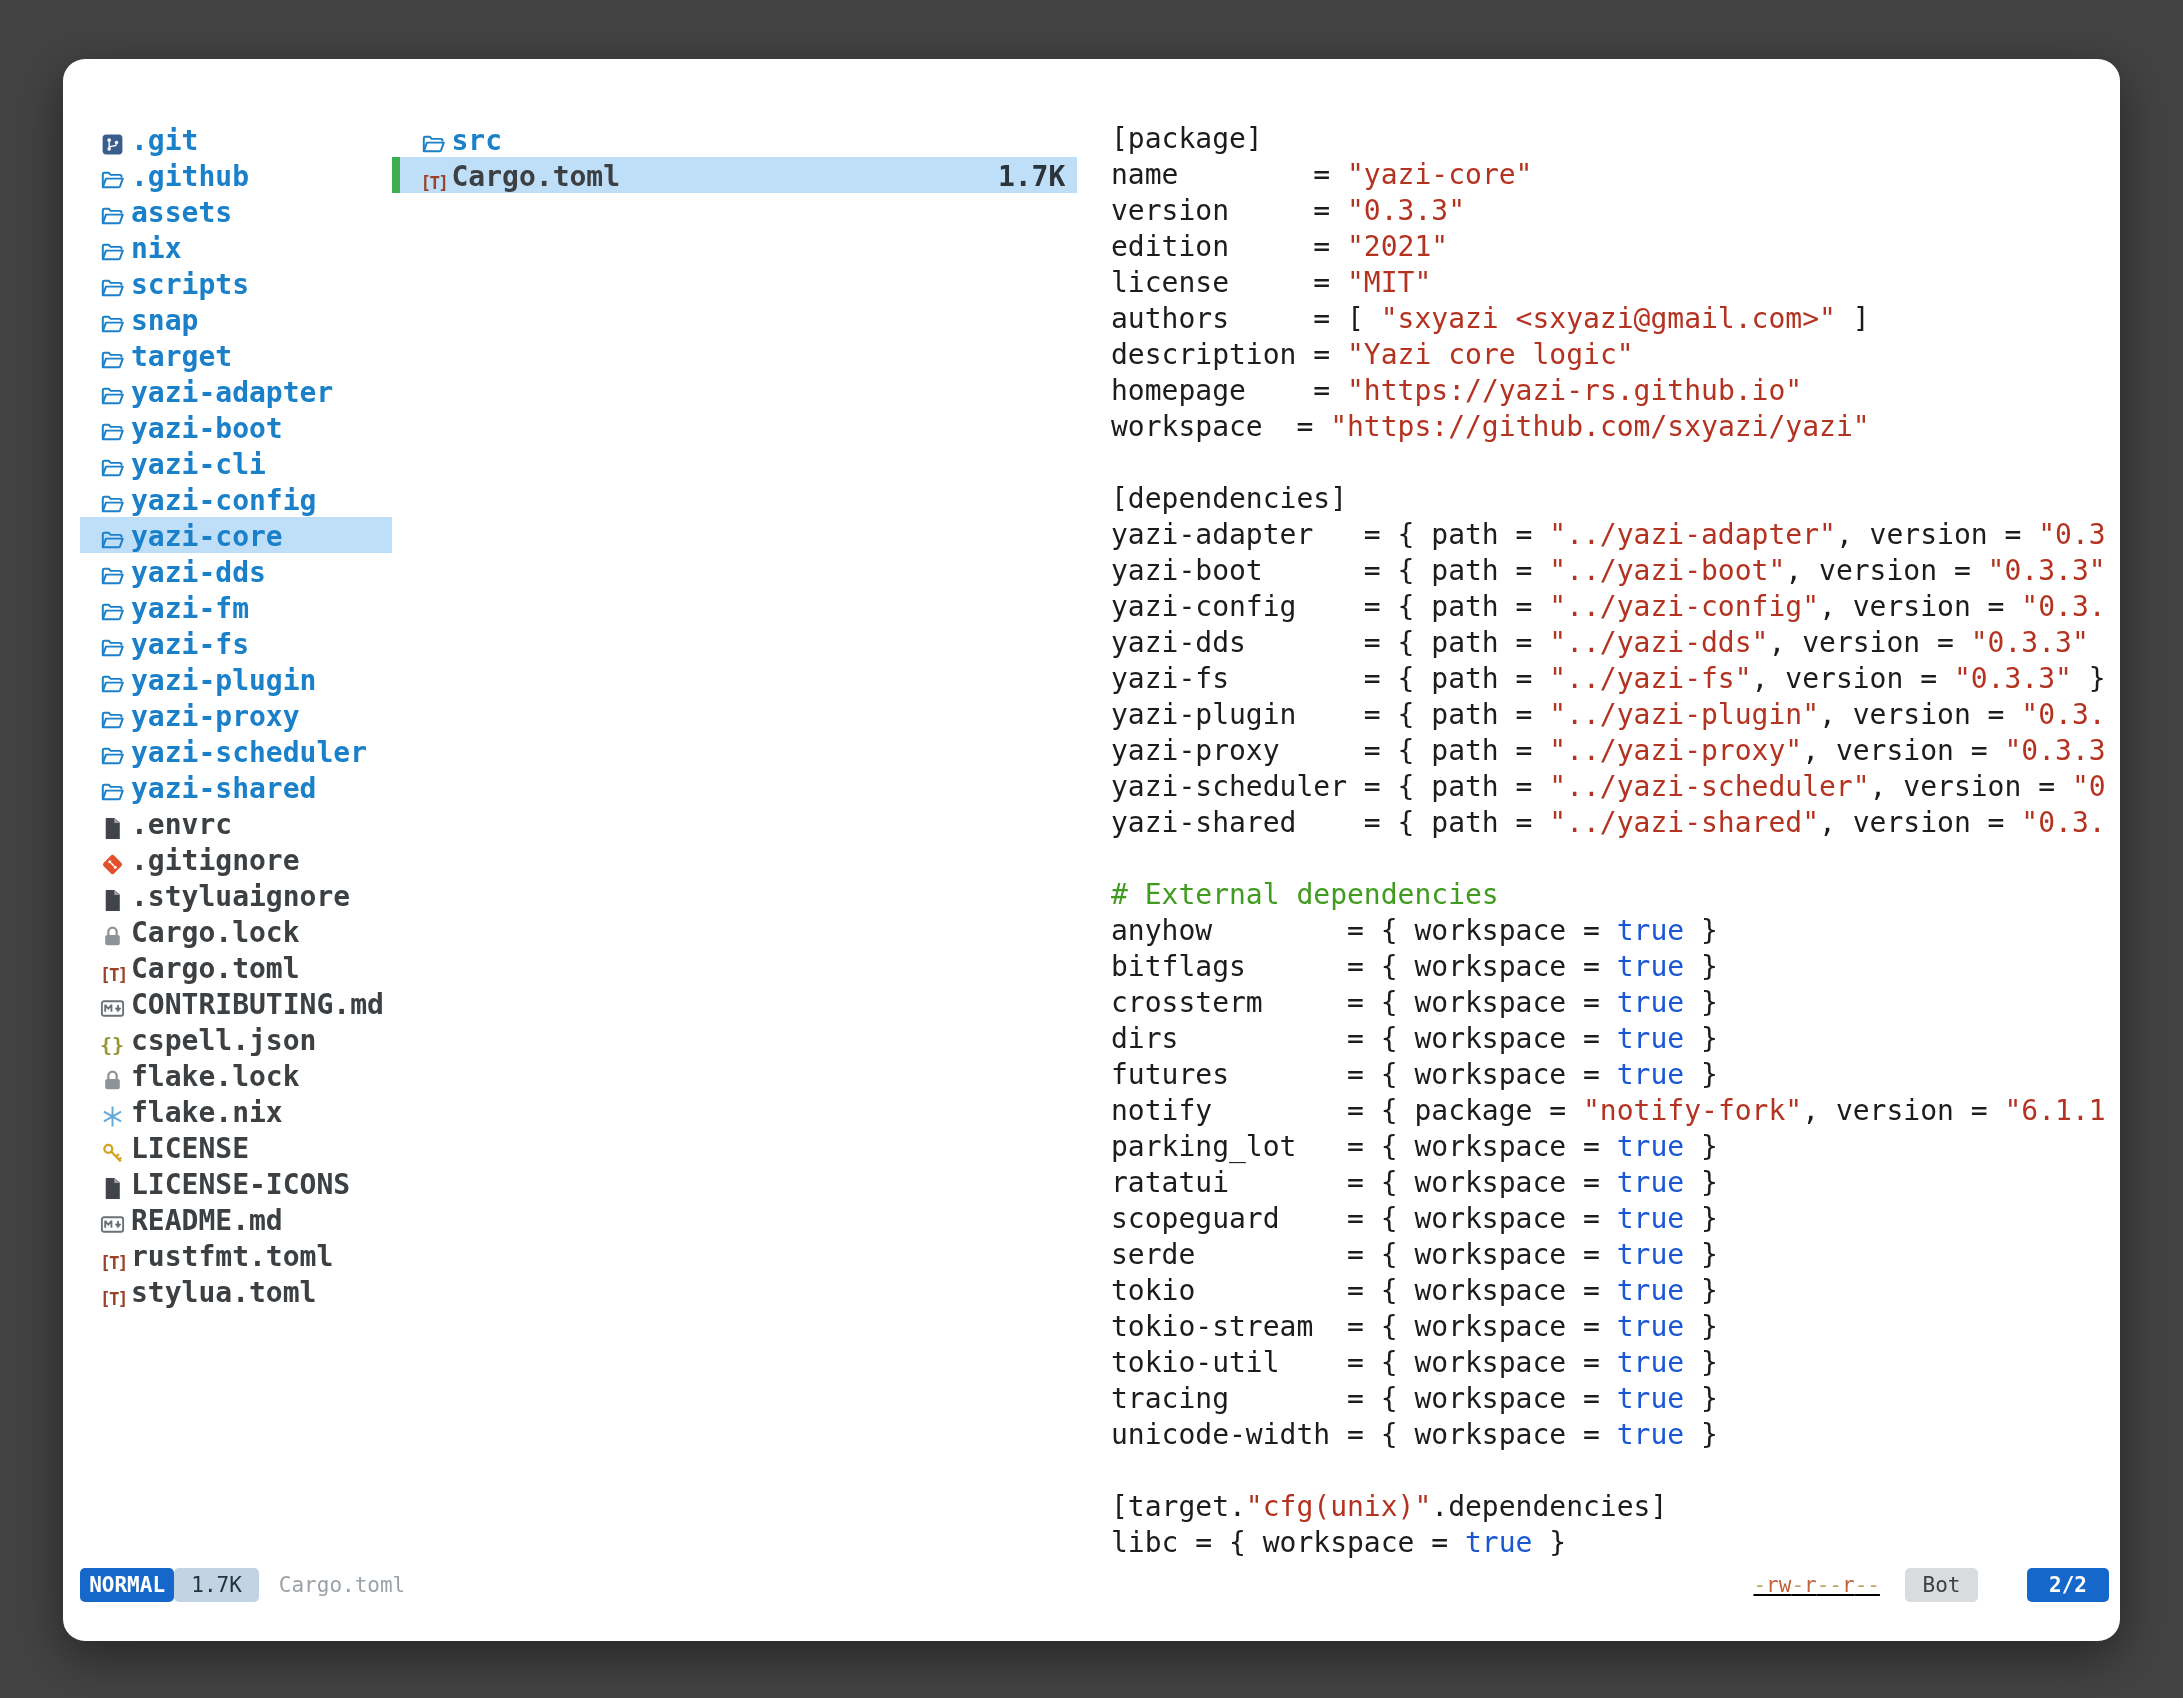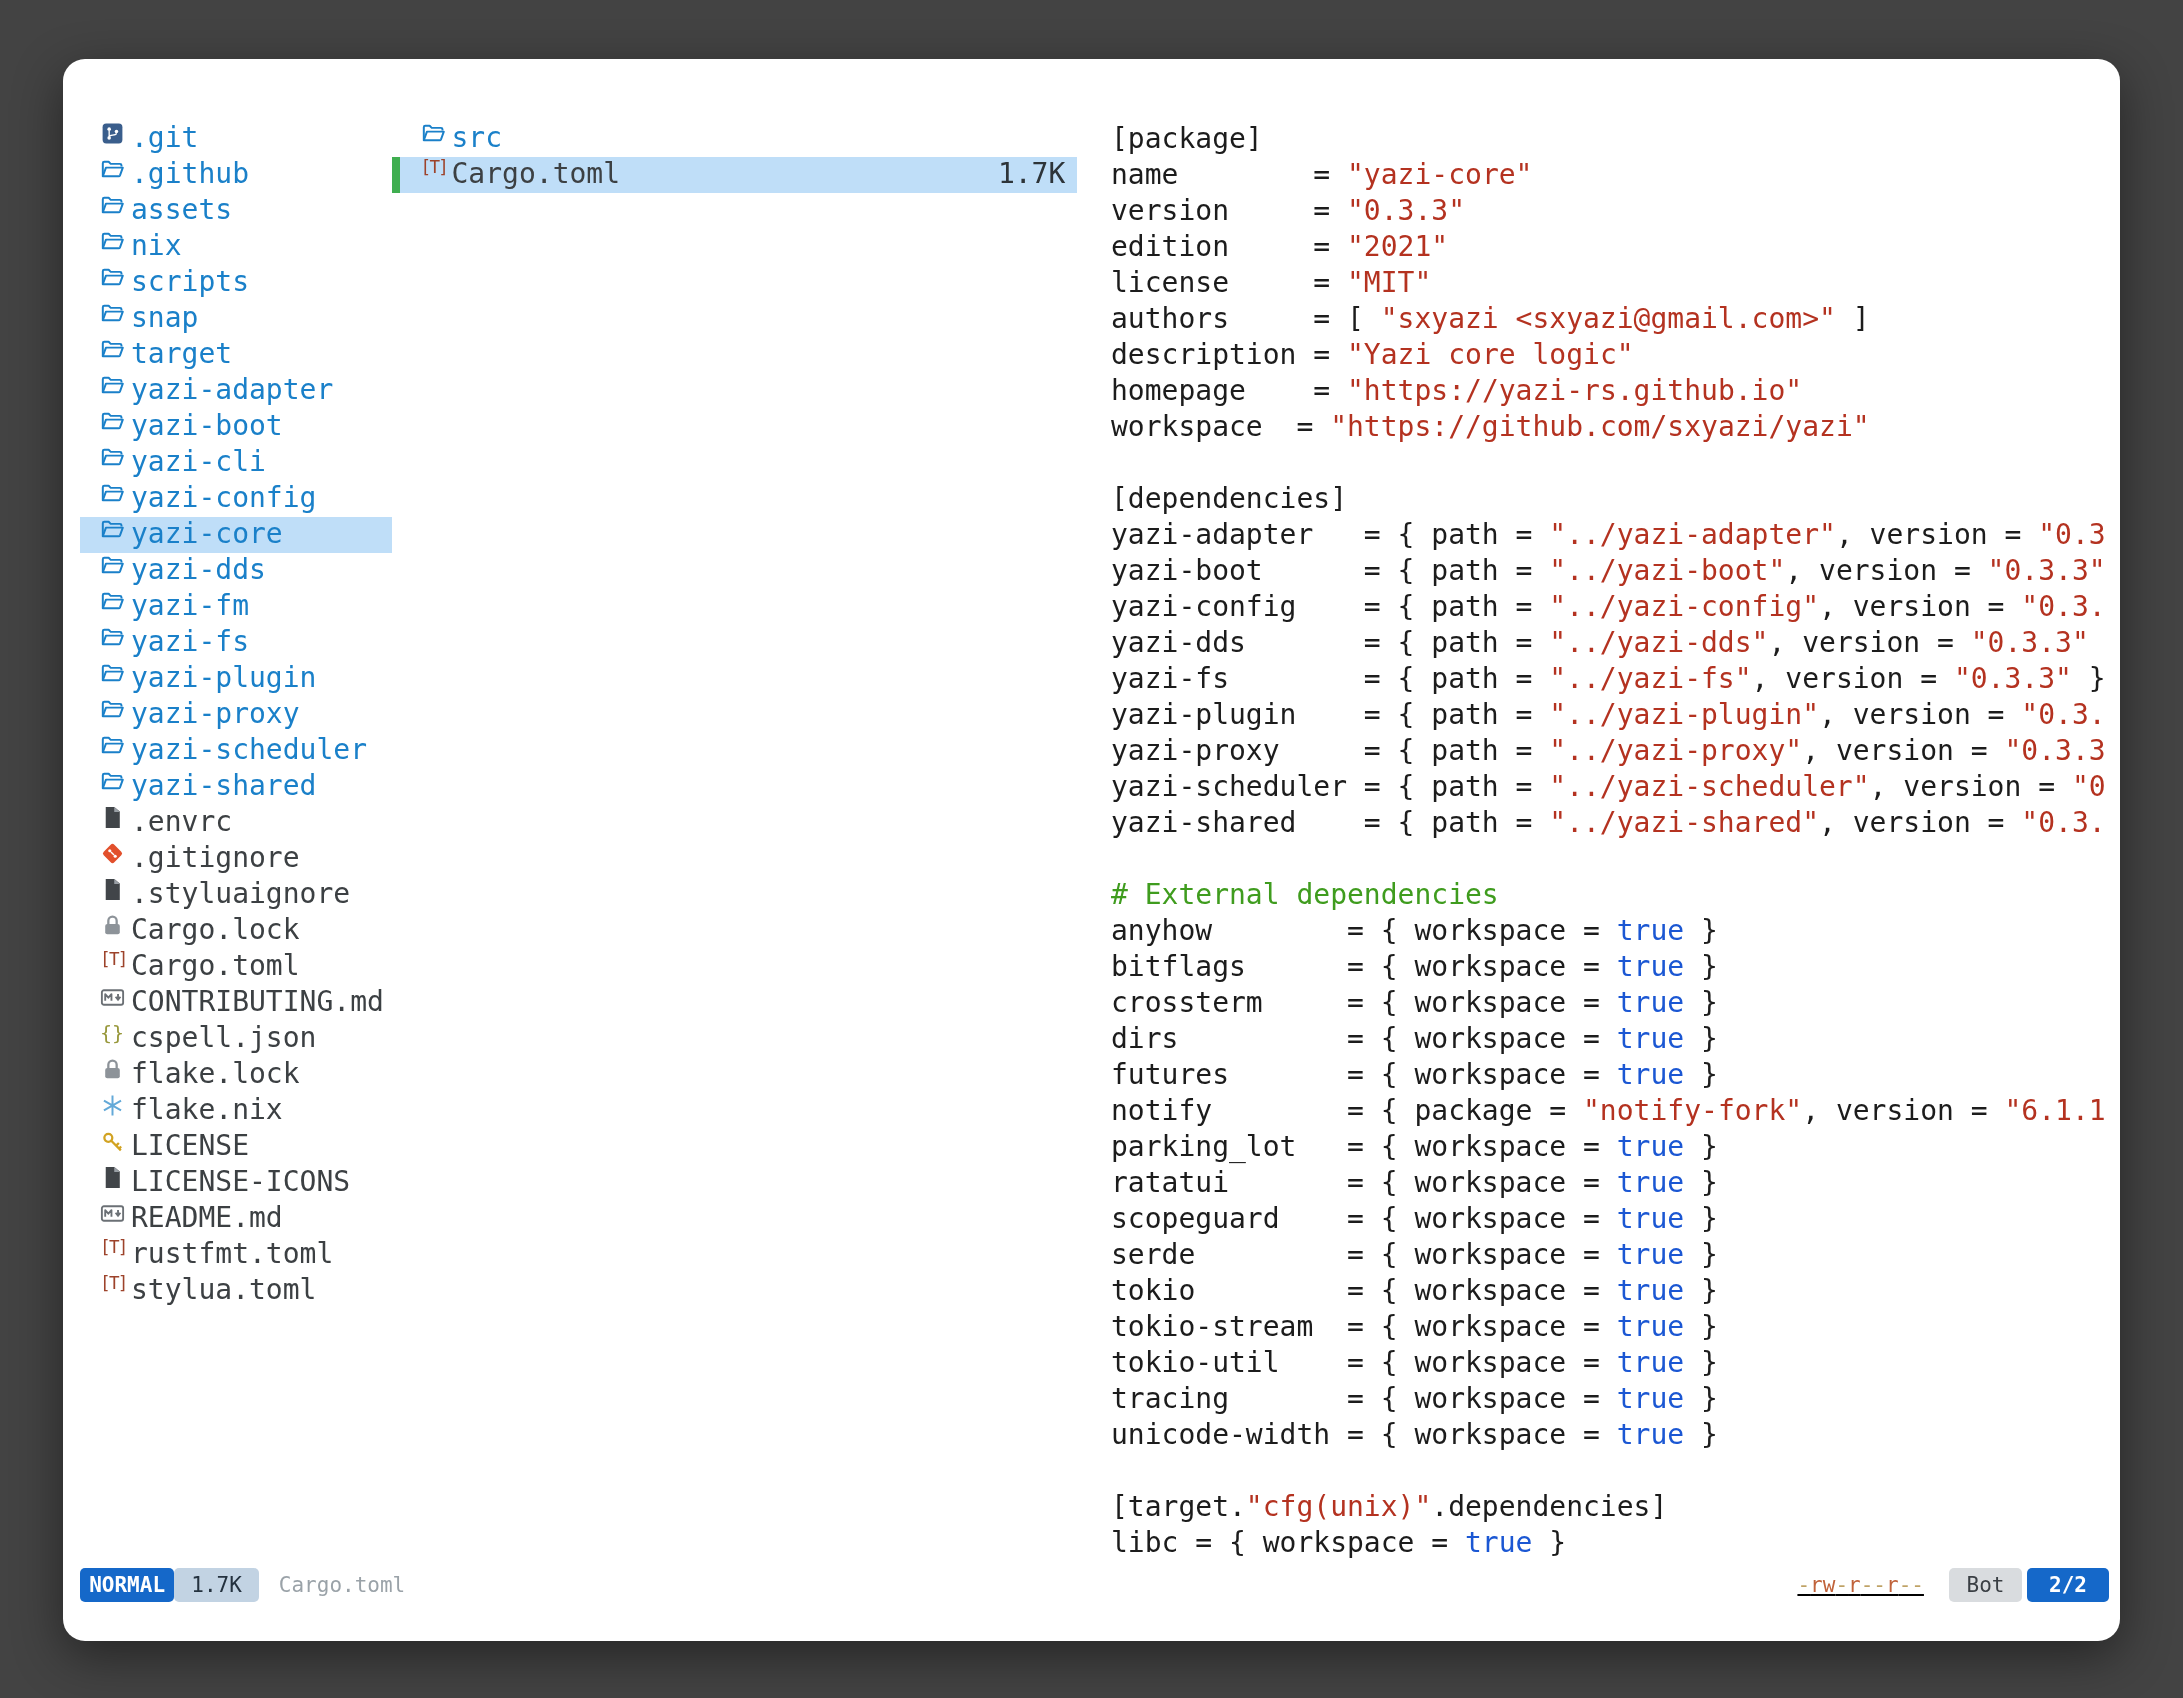--- a/index.html
+++ b/index.html
@@ -11,22 +11,22 @@
     background:var(--window-bg,#ffffff); border-radius:22px; overflow:hidden;
     display:flex; flex-direction:column;
     box-shadow:0 15px 50px rgba(0,0,0,0.45);
   }
   .main { flex:1; display:flex; align-items:flex-start; padding:62px 0 0 17px; overflow:hidden; }
 
   .pane.parent  { width:312px; flex:none; }
   .pane.current { width:685px; flex:none; }
   .preview { flex:1; margin-left:34px; overflow:hidden; }
 
-  .row { height:36px; display:flex; align-items:flex-start; padding:0 11.7px 0 20px;
-         font-size:28px; position:relative; white-space:pre; }
+  .row { height:36px; display:flex; align-items:flex-end; padding:0 11.7px 0 20px;
+         font-size:28px; position:relative; white-space:pre;font-weight:bold; }
   .row.sel { background:var(--selection-bg,#bfdef8); }
   .row .ic { width:31px; flex:none; display:inline-flex; align-items:center; }
   .row .ic svg { width:25px; height:25px; }
   .lbl.dir  { color:var(--folder-blue,#1a80c9); }
   .lbl.file { color:var(--file-text,#3c4043); }
   .row .size { margin-left:auto; color:#2d3439; }
   .row .selbar { position:absolute; left:0; top:0; bottom:0; width:7.6px;
                  background:var(--selection-bar-green,#3fae50); }
   .pane.current .row { padding-left:28.5px; }
 
@@ -43,21 +43,21 @@
                justify-content:space-between; font-size:21px; }
   .sb-left,.sb-right { display:flex; align-items:center; }
   .badge { display:inline-flex; align-items:center; height:34px; border-radius:5px; line-height:34px; }
   .badge.mode   { background:var(--mode-badge-bg,#1568c9); color:#ffffff; font-weight:bold; padding:0 9.2px; }
   .badge.size   { background:var(--size-badge-bg,#c2d3e3); color:#24323f; padding:0 17px; }
   .sb-filename  { color:#9aa2a8; margin-left:20px; }
   .perms { margin-right:25px;text-decoration:underline; }
   .perms .l { color:var(--perm-letter,#c0623a); }
   .perms .d { color:var(--perm-dash,#bfa265); }
   .badge.bot    { background:var(--bot-badge-bg,#d9dcdf); color:#3a3f44; padding:0 17.6px; margin-right:5px; }
-  .badge.cursor { background:var(--mode-badge-bg,#1568c9); color:#ffffff; font-weight:bold; padding:0 22px; }
+  .badge.cursor { background:var(--mode-badge-bg,#1568c9); color:#ffffff; font-weight:bold; padding:0 22px;margin-left:44px; }
 </style>
 </head>
 <body>
 
 <div class="window">
   <div class="main">
     <div class="pane parent" id="parent-pane">
         <div class="row"><span class="ic"><svg viewBox="0 0 24 24">
               <rect x="2.5" y="2.5" width="19" height="19" rx="3.5" fill="#3a5e8c"></rect>
               <circle cx="8.8" cy="7.8" r="1.7" fill="#fff"></circle>

